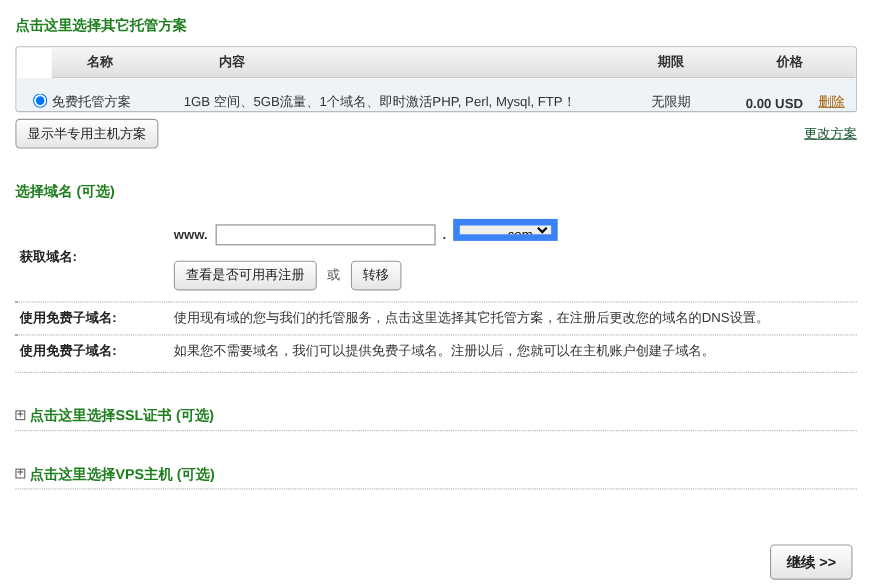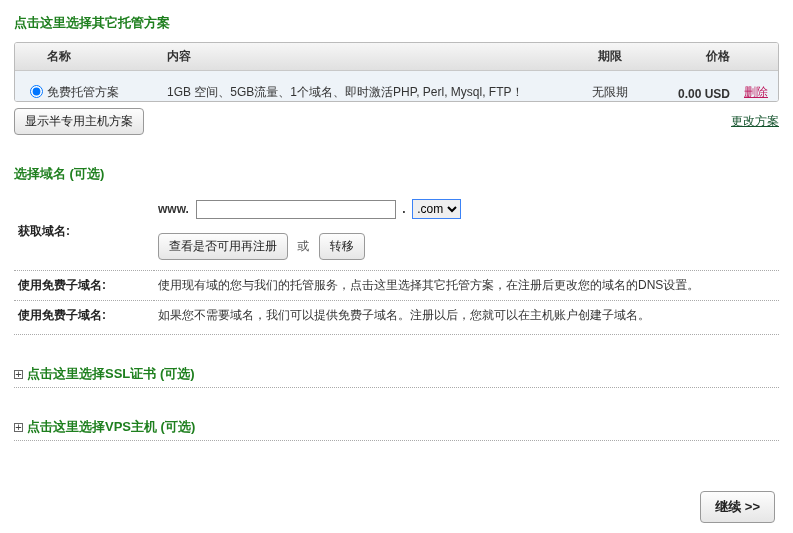--- a/index.html
+++ b/index.html
@@ -55,36 +55,37 @@
   }
   .plan-head {
     display: flex;
     align-items: center;
     background: linear-gradient(#f6f6f6, #e0e0e0);
     border-bottom: 1px solid #c8c8c8;
     height: 28px;
     padding: 0 10px;
     font-weight: bold;
     color: #333;
+    margin-left: 32px;
   }
   .plan-row {
     display: flex;
     align-items: flex-end;
     background: #eef3f8;
     height: 30px;
     padding: 0 10px;
     color: #333;
   }
   .col-radio { width: 22px; }
   .col-name  { width: 96px; }
   .col-desc  { flex: 1; padding-left: 24px; }
   .col-term  { width: 80px; text-align: center; }
   .col-price { width: 80px; text-align: right; font-weight: bold; }
   .col-del   { width: 38px; text-align: right; }
-  .col-del a { color: #be185d; text-decoration: underline; cursor: pointer; }
+  .col-del a { color: #a16207; text-decoration: underline; cursor: pointer; }
   .below-table {
     display: flex;
     justify-content: space-between;
     align-items: center;
     margin-bottom: 30px;
   }
   .link { color: #14532d; text-decoration: underline; cursor: pointer; }
   button {
     background: linear-gradient(#fdfdfd, #e6e6e6);
     border: 1px solid #999;
@@ -99,23 +100,24 @@
   .domain-table td { padding: 6px 4px; vertical-align: middle; }
   .domain-row-sep { border-top: 1px dotted #aaa; }
   .label-cell { width: 140px; font-weight: bold; color:#222; }
   input[type=text] {
     border: 1px solid #888;
     height: 19px;
     padding: 0 3px;
     font-size: 12px;
   }
   select {
-    border: 1px solid #3b82f6;
+    border: 6px solid #3b82f6;
     height: 20px;
     font-size: 12px;
+    padding-left: 36px;
   }
   .greyop { color:#555; margin: 0 6px; }
   .continue-wrap {
     text-align: right;
     margin-top: 50px;
     padding-right: 4px;
   }
   .continue-wrap button {
     font-weight: bold;
     padding: 6px 14px;

